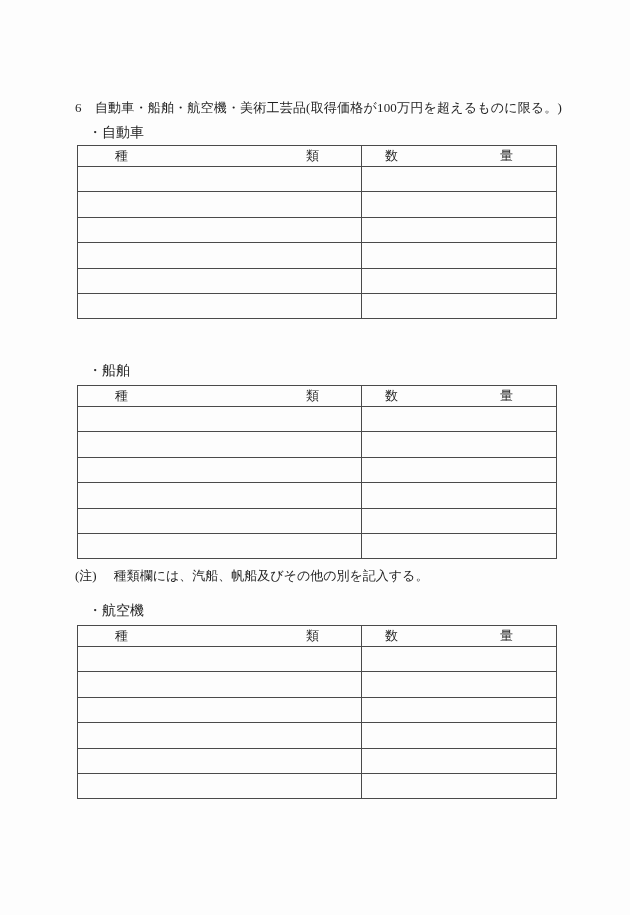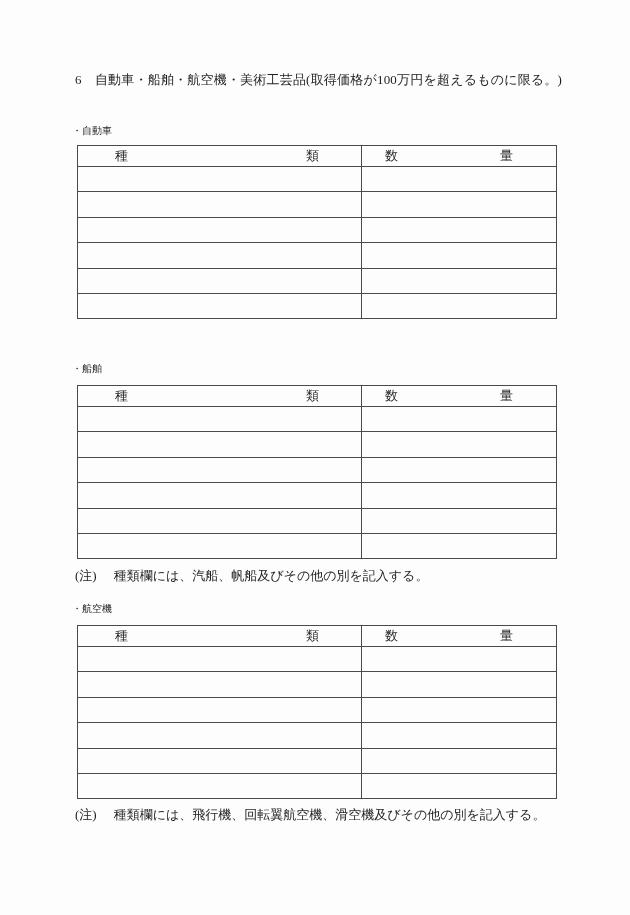--- a/index.html
+++ b/index.html
@@ -12,27 +12,27 @@
   .page{
     position:relative;
     width:630px;height:915px;
     background:var(--bg);
     color:var(--text);
     font-family:"Liberation Serif","DejaVu Serif",serif;
     font-size:13px;
     overflow:hidden;
   }
   .title{
-    position:absolute;left:75px;top:71px;
+    position:absolute;left:75px;top:99px;
     width:500px;
     font-size:13px;letter-spacing:0.2px;white-space:nowrap;
   }
   .sec-label{
-    position:absolute;left:72px;
-    font-size:10px;white-space:nowrap;
+    position:absolute;left:88px;
+    font-size:14px;white-space:nowrap;
   }
   .jtable{
     position:absolute;left:77px;width:480px;
     border:1px solid var(--border);
     background:var(--bg);
   }
   .thead{display:flex;height:20px;}
   .trow{display:flex;height:25.4px;border-top:1px solid var(--border);}
   .c1{width:284px;border-right:1px solid var(--border);}
   .c2{flex:1;}
@@ -181,17 +181,14 @@
           <div class="c1"></div>
           <div class="c2"></div>
         </div>
         <div class="trow">
           <div class="c1"></div>
           <div class="c2"></div>
         </div>
       </div>
   </div>
 
-  <div class="note note3">
-    <span class="note-prefix">(注)</span><span>種類欄には、飛行機、回転翼航空機、滑空機及びその他の別を記入する。</span>
-  </div>
 
 </div>
 
 </body></html>

